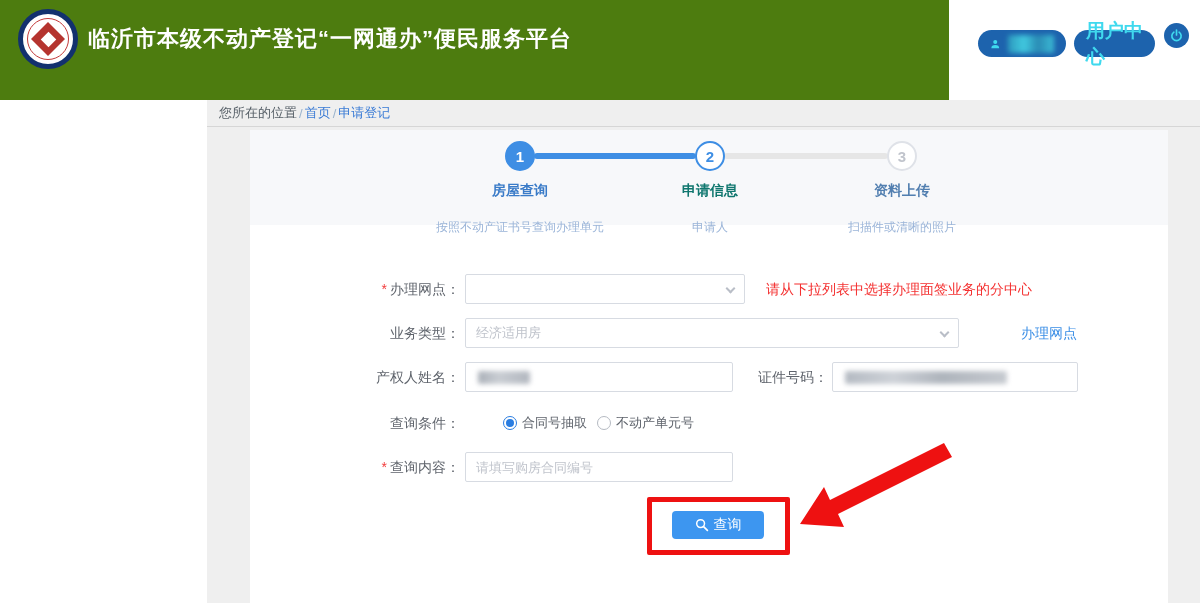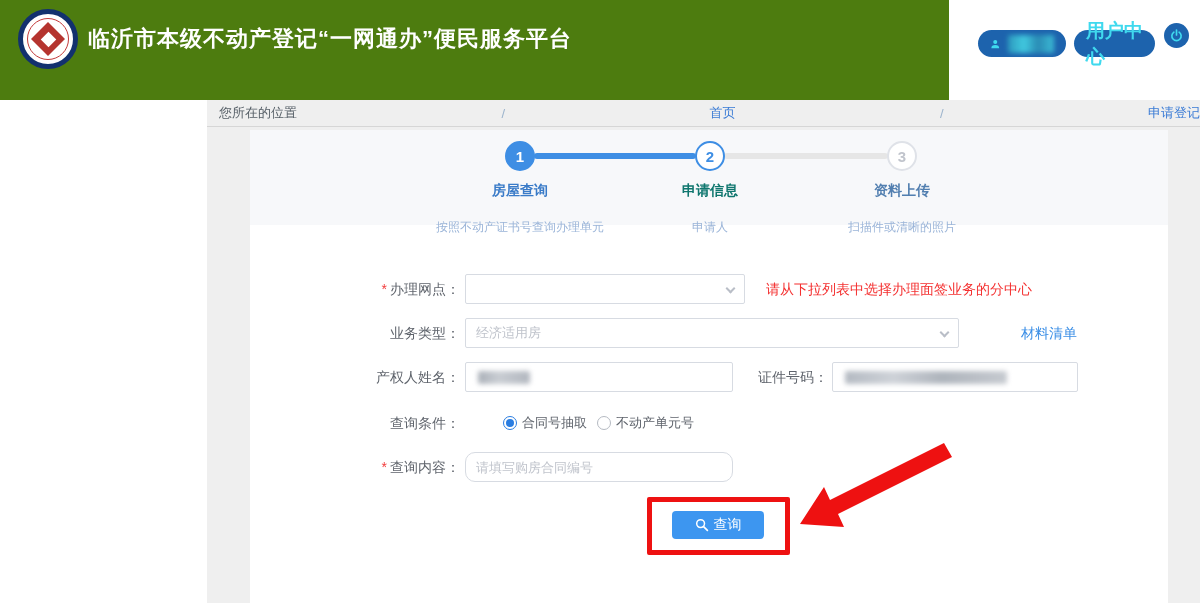--- a/index.html
+++ b/index.html
@@ -42,21 +42,21 @@
   .redact { filter:blur(2.5px); border-radius:2px; }
   .redact-user { width:62px; height:18px;
     background:linear-gradient(90deg,#2f9fc0,#45d5e5 35%,#2b8fb5 65%,#3fc4da); opacity:.9; }
 
   
   .content-bg { position:absolute; left:207px; top:100px; width:993px; height:503px; background:#efefef; }
 
   
   .breadcrumb {
     position:absolute; left:207px; top:100px; width:993px; height:27px;
-    border-bottom:1px solid #d6d6d6; display:flex; align-items:center; font-size:13px; padding-left:12px; gap:16px;justify-content:space-between;
+    border-bottom:1px solid #d6d6d6; display:flex; align-items:center; font-size:13px; padding-left:12px; gap:2px;
   }
   .bc-prefix { color:#555e66; }
   .bc-sep { color:#9bb3cc; }
   .bc-link { color:#3a7bd5; cursor:pointer; }
 
   
   .panel { position:absolute; left:250px; top:130px; width:918px; height:473px; background:#ffffff; }
 
   
   .stepper { position:absolute; left:0; top:0; width:918px; height:95px; background:#f7f8fa; }
@@ -99,21 +99,21 @@
     background:linear-gradient(90deg,#b4bac2,#ced2d8 30%,#aeb4bc 60%,#c6cad0); }
   .radio-group { position:absolute; display:flex; align-items:center; gap:10px; height:30px; }
   .radio-item { display:flex; align-items:center; gap:5px; cursor:pointer; }
   .radio-dot { width:14px; height:14px; border-radius:50%; border:1px solid #b5bac2; background:#fff; position:relative; }
   .radio-dot.checked { border-color:#2a7de1; }
   .radio-dot.checked::after {
     content:""; position:absolute; left:2px; top:2px; width:8px; height:8px; border-radius:50%; background:#2a7de1;
   }
   .radio-label { font-size:13px; color:#5f646c; }
   input.text-input {
-    position:absolute; height:30px; background:#fff; border:1px solid #d7dbe2; border-radius:10px;
+    position:absolute; height:30px; background:#fff; border:1px solid #d7dbe2; border-radius:2px;
     font-size:13px; color:#606266; padding:0 10px; font-family:inherit; outline:none;
   }
   input.text-input::placeholder { color:#c0c4cc; }
 
   .query-btn {
     position:absolute; left:422px; top:381px; width:92px; height:28px; border:none; border-radius:4px;
     background:#3d96f0; color:#ffffff; font-size:14px; cursor:pointer;
     display:flex; align-items:center; justify-content:center; gap:5px; font-family:inherit;
   }
 
@@ -199,21 +199,21 @@
       </div>
       <div class="hint-red" style="left:516px;">请从下拉列表中选择办理面签业务的分中心</div>
     </div>
 
     <div class="frow" style="top:188px; left:0; width:918px;">
       <div class="flabel" style="left:0;">业务类型：</div>
       <div class="field-box select-box" style="left:215px; width:494px;">
         <span class="select-value">经济适用房</span>
         <span class="caret"></span>
       </div>
-      <div class="link-blue" style="left:771px;">材料清单</div>
+      <div class="link-blue" style="left:771px;">办理网点</div>
     </div>
 
     <div class="frow" style="top:232px; left:0; width:918px;">
       <div class="flabel" style="left:0;">产权人姓名：</div>
       <div class="field-box" style="left:215px; width:268px;">
         <span class="redact redact-owner"></span>
       </div>
       <div class="flabel" style="left:368px; width:210px;">证件号码：</div>
       <div class="field-box" style="left:582px; width:246px;">
         <span class="redact redact-id"></span>

